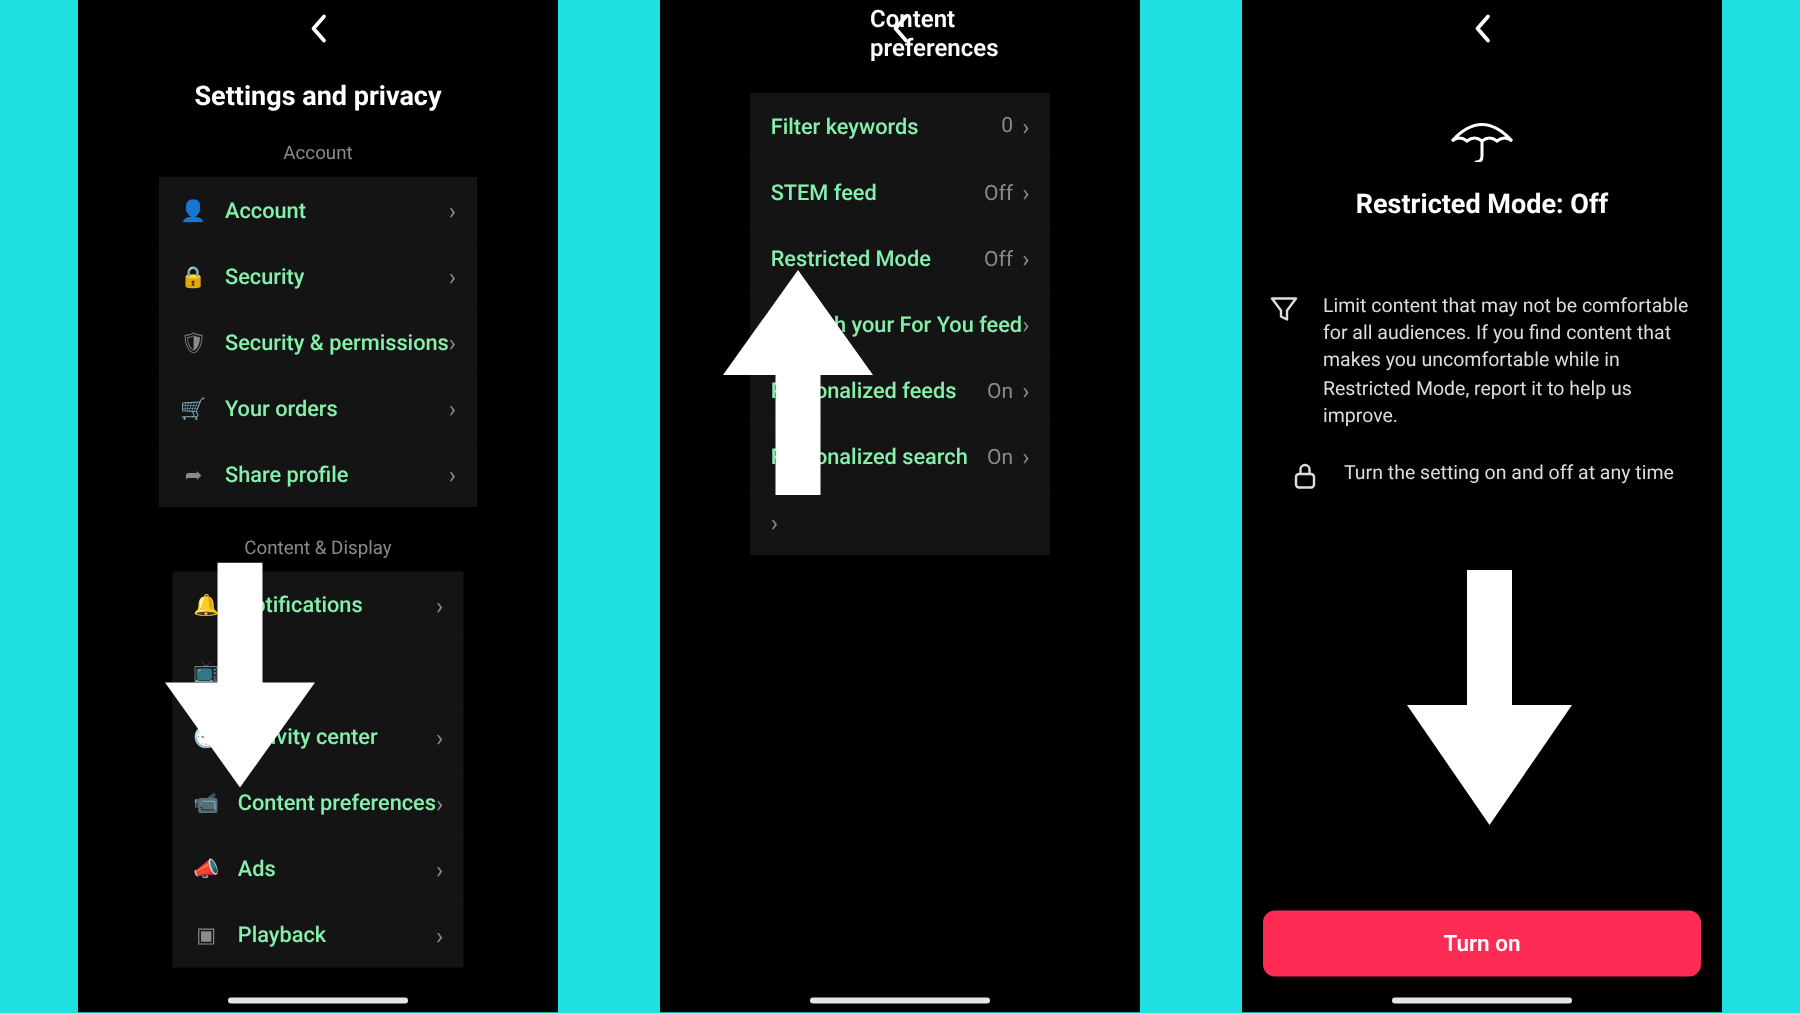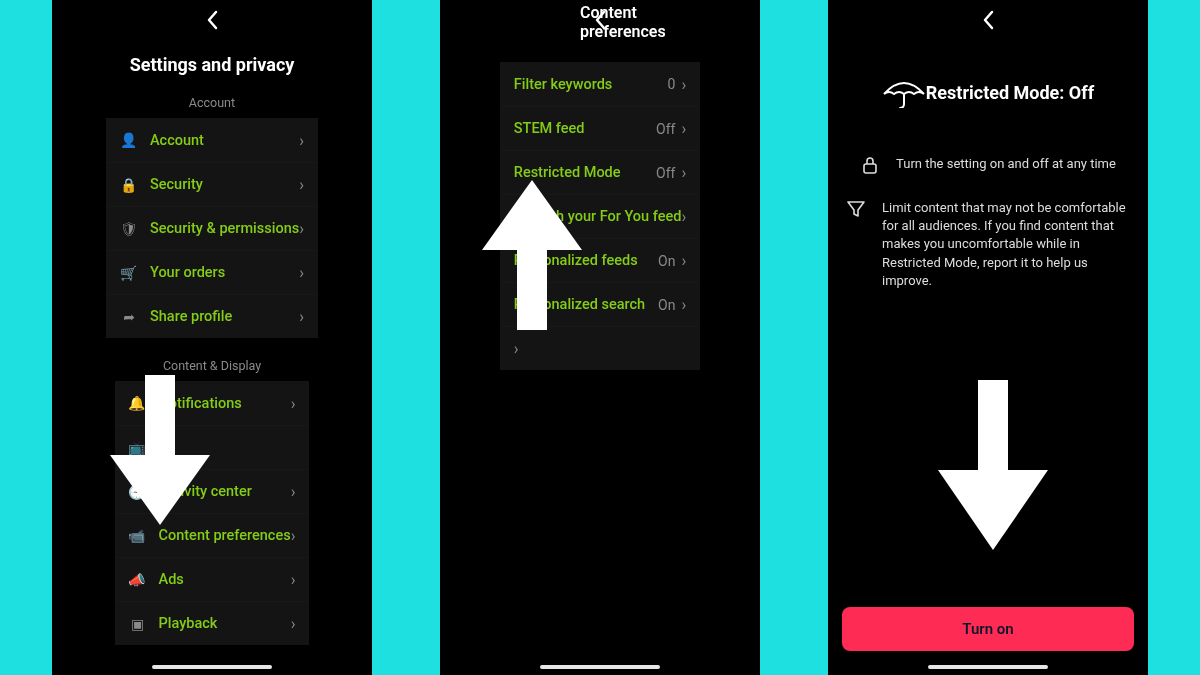--- a/index.html
+++ b/index.html
@@ -74,21 +74,21 @@
     text-align: center;
     margin-right: 12px;
     color: #8a8a8a;
     font-size: 14px;
     flex: 0 0 auto;
   }
   .row-label {
     flex: 1;
     font-size: 14.5px;
     font-weight: 500;
-    color: #84cc16;
+    color: #86efac;
   }
   .row-value {
     color: #8a8a8a;
     font-size: 14px;
     margin-right: 6px;
   }
   .chevron {
     color: #8a8a8a;
     font-size: 16px;
   }
@@ -99,20 +99,21 @@
     transform: translateX(-50%);
     width: 120px;
     height: 4px;
     border-radius: 3px;
     background: #fff;
     opacity: 0.9;
   }
   
   .umbrella-wrap {
     display: flex;
+    flex-direction: column;
     align-items: center;
     padding: 34px 0 10px;
   }
   .umbrella {
     width: 44px;
     height: 30px;
     margin-bottom: 14px;
   }
   .mode-title {
     font-size: 18px;
@@ -140,21 +141,21 @@
     font-size: 13px;
     line-height: 1.4;
     color: #ddd;
   }
   .cta {
     position: absolute;
     left: 14px;
     right: 14px;
     bottom: 24px;
     background: #fe2c55;
-    color: #0f172a;
+    color: #ffffff;
     text-align: center;
     padding: 13px 0;
     border-radius: 8px;
     font-size: 15px;
     font-weight: 600;
     cursor: pointer;
   }
   
   .arrow {
     position: absolute;
@@ -315,33 +316,33 @@
           <path d="M2 16 Q22 -6 42 16 Q37 12 32 16 Q27 12 22 16 Q17 12 12 16 Q7 12 2 16 Z M22 16 V26 Q22 30 18 30" stroke="#fff" stroke-width="2" fill="none" stroke-linecap="round"></path>
         </svg>
     </span>
     <div class="mode-title">Restricted Mode: Off</div>
   </div>
   <div class="divider"></div>
 
   <div class="info-row">
     <span class="info-icon">
       <svg width="20" height="20" viewBox="0 0 20 20">
-          <rect x="4" y="9" width="12" height="9" rx="2" stroke="#ddd" stroke-width="1.6" fill="none"></rect>
-          <path d="M7 9 V6 a3 3 0 0 1 6 0 V9" stroke="#ddd" stroke-width="1.6" fill="none"></path>
-        </svg>
-    </span>
-    <div class="info-text">Turn the setting on and off at any time</div>
+          <path d="M2 3 H18 L12 11 V17 L8 15 V11 Z" stroke="#ddd" stroke-width="1.6" fill="none" stroke-linejoin="round"></path>
+        </svg>
+    </span>
+    <div class="info-text">Limit content that may not be comfortable for all audiences. If you find content that makes you uncomfortable while in Restricted Mode, report it to help us improve.</div>
   </div>
   <div class="info-row">
     <span class="info-icon">
       <svg width="20" height="20" viewBox="0 0 20 20">
-          <path d="M2 3 H18 L12 11 V17 L8 15 V11 Z" stroke="#ddd" stroke-width="1.6" fill="none" stroke-linejoin="round"></path>
-        </svg>
-    </span>
-    <div class="info-text">Limit content that may not be comfortable for all audiences. If you find content that makes you uncomfortable while in Restricted Mode, report it to help us improve.</div>
+          <rect x="4" y="9" width="12" height="9" rx="2" stroke="#ddd" stroke-width="1.6" fill="none"></rect>
+          <path d="M7 9 V6 a3 3 0 0 1 6 0 V9" stroke="#ddd" stroke-width="1.6" fill="none"></path>
+        </svg>
+    </span>
+    <div class="info-text">Turn the setting on and off at any time</div>
   </div>
 
   <div class="cta">Turn on</div>
   <div class="home-indicator"></div>
 
   <div class="arrow" style="left:110px; top:380px;">
     <svg width="110" height="170" viewBox="0 0 110 170">
         <path d="M40 0 H70 V90 H110 L55 170 L0 90 H40 Z" fill="#fff"></path>
       </svg>
   </div>

